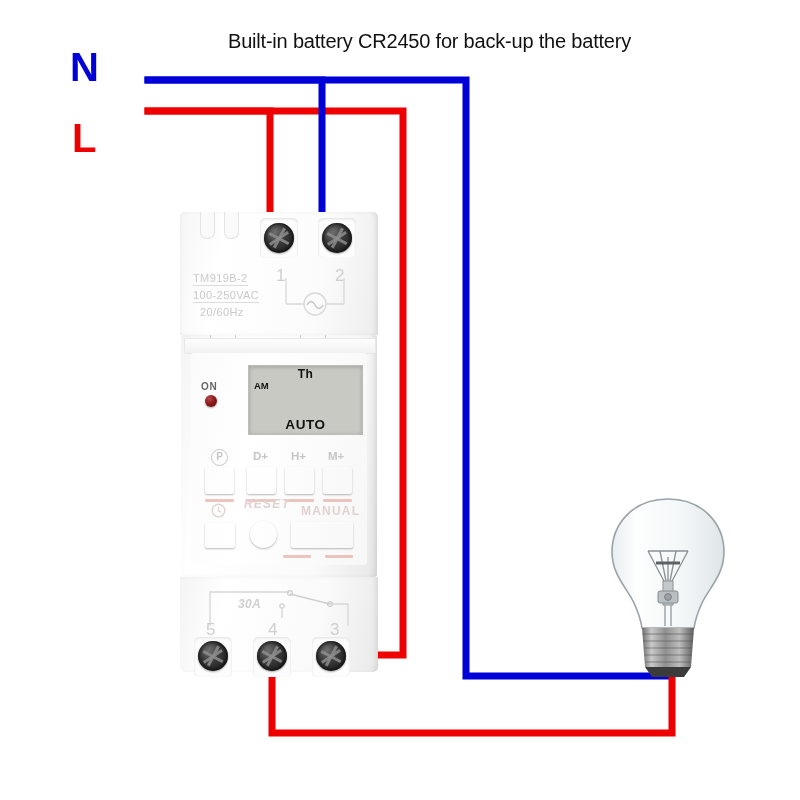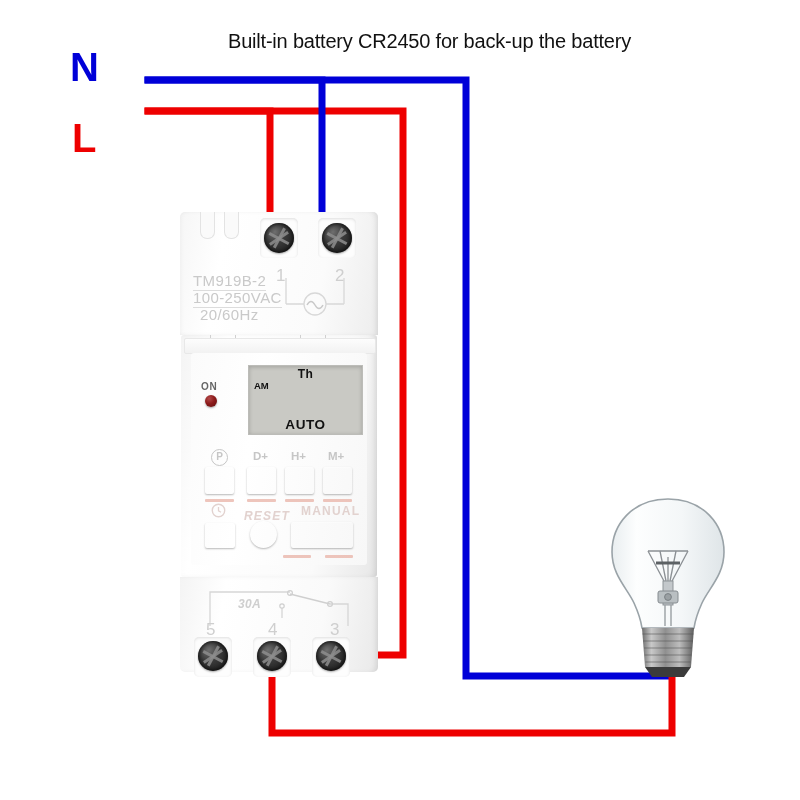--- a/index.html
+++ b/index.html
@@ -68,21 +68,21 @@
   .screw::after{left:14%;top:50%;width:72%;height:3px;margin-top:-1.5px;
     transform:rotate(28deg);}
   .screw i{
     position:absolute;left:14%;top:50%;width:72%;height:3px;margin-top:-1.5px;
     background:#8d8d8d;opacity:.85;transform:rotate(-34deg);display:block;
   }
 
   .spec{
     position:absolute;
     color:#c9c9c9;
-    font-size:15px;
+    font-size:11px;
     letter-spacing:.4px;
     white-space:nowrap;
   }
   .spec.line{border-bottom:1px solid #dcdcdc;padding-bottom:1px;}
   .tnum{
     position:absolute;color:#cfcfcf;font-size:17px;
   }
 
   
   .cover{
@@ -260,21 +260,21 @@
 
       <div class="ghost" style="left:14px;top:146px;width:29px;"></div>
       <div class="ghost" style="left:56px;top:146px;width:29px;"></div>
       <div class="ghost" style="left:94px;top:146px;width:29px;"></div>
       <div class="ghost" style="left:132px;top:146px;width:29px;"></div>
 
       <svg style="position:absolute;left:19px;top:150px;width:17px;height:15px;" viewBox="0 0 17 15">
         <circle cx="8.5" cy="7.5" r="6.2" fill="none" stroke="#e2d2cf" stroke-width="1.4"></circle>
         <path d="M8.5,4 L8.5,7.8 L11,9.2" fill="none" stroke="#e2d2cf" stroke-width="1.3"></path>
       </svg>
-      <div class="faint" style="left:53px;top:156px;font-style:italic;">RESET</div>
+      <div class="faint" style="left:53px;top:144px;font-style:italic;">RESET</div>
       <div class="faint" style="left:110px;top:151px;">MANUAL</div>
 
       <div class="rbtn" style="left:14px;top:170px;width:30px;height:25px;"></div>
       <div class="rbtn round" style="left:59px;top:168px;width:27px;height:27px;"></div>
       <div class="rbtn" style="left:100px;top:169px;width:62px;height:26px;"></div>
 
       <div class="ghost" style="left:92px;top:202px;width:28px;"></div>
       <div class="ghost" style="left:134px;top:202px;width:28px;"></div>
     </div>
 

